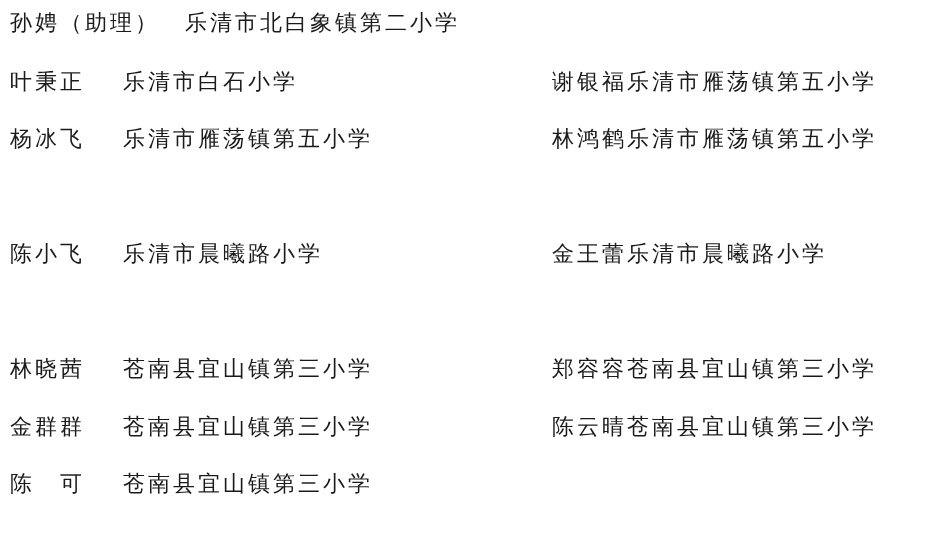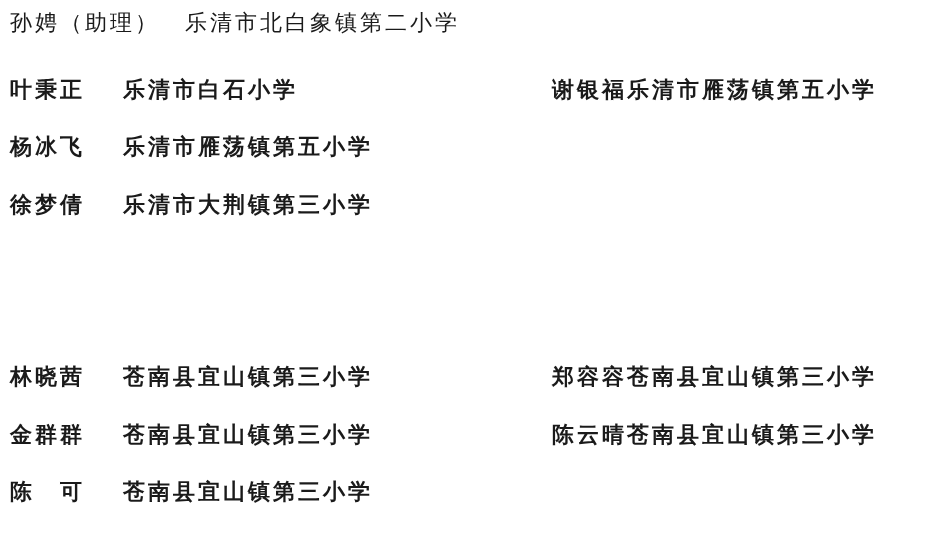--- a/index.html
+++ b/index.html
@@ -21,23 +21,22 @@
   .line {
     position: absolute;
     left: 10px;
     right: 0;
     height: 30px;
     line-height: 30px;
     white-space: nowrap;
   }
   .entry {
     position: absolute;
-    top: 8px;
+    top: 0;
     white-space: nowrap;
-    font-weight: bold;
   }
   .entry.left  { left: 0; }
   .entry.right { left: 508px; }
   .name {
     display: inline-block;
     width: 113px;
     vertical-align: top;
   }
   .entry.right .name { width: 109px; text-align: right; }
   .line.header .name { width: 175px; }
@@ -52,26 +51,30 @@
     <span class="name">孙娉（助理）</span><span class="school">乐清市北白象镇第二小学</span>
   </div>
 
   <div class="line" style="top:67px">
     <span class="entry left"><span class="name">叶秉正</span><span class="school">乐清市白石小学</span></span>
     <span class="entry right"><span class="name">谢银福</span><span class="school">乐清市雁荡镇第五小学</span></span>
   </div>
 
   <div class="line" style="top:124px">
     <span class="entry left"><span class="name">杨冰飞</span><span class="school">乐清市雁荡镇第五小学</span></span>
+    <span class="entry right"><span class="name">林鸿鹤</span><span class="school">乐清市雁荡镇第五小学</span></span>
   </div>
 
   <div class="line" style="top:182px">
-    <span class="entry left"><span class="name">徐梦倩</span><span class="school">乐清市大荆镇第三小学</span></span>
   </div>
 
+  <div class="line" style="top:239px">
+    <span class="entry left"><span class="name">陈小飞</span><span class="school">乐清市晨曦路小学</span></span>
+    <span class="entry right"><span class="name">金王蕾</span><span class="school">乐清市晨曦路小学</span></span>
+  </div>
 
 
   <div class="line" style="top:354px">
     <span class="entry right"><span class="name">郑容容</span><span class="school">苍南县宜山镇第三小学</span></span>
     <span class="entry left"><span class="name">林晓茜</span><span class="school">苍南县宜山镇第三小学</span></span>
   </div>
 
   <div class="line" style="top:412px">
     <span class="entry left"><span class="name">金群群</span><span class="school">苍南县宜山镇第三小学</span></span>
     <span class="entry right"><span class="name">陈云晴</span><span class="school">苍南县宜山镇第三小学</span></span>

